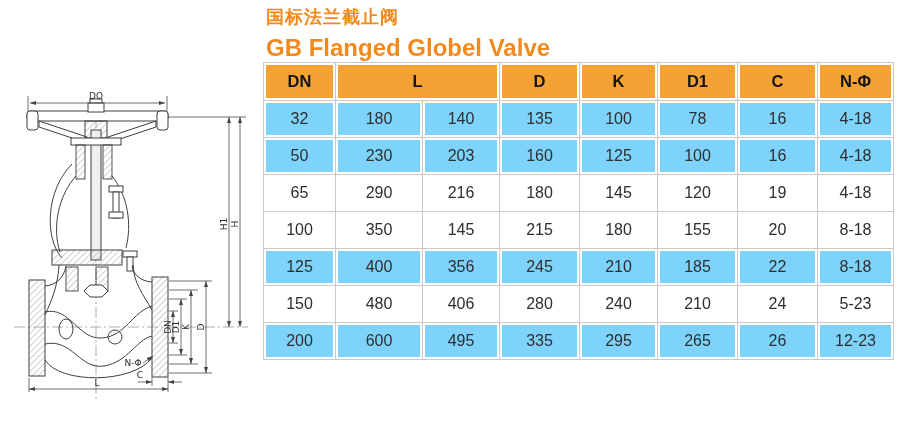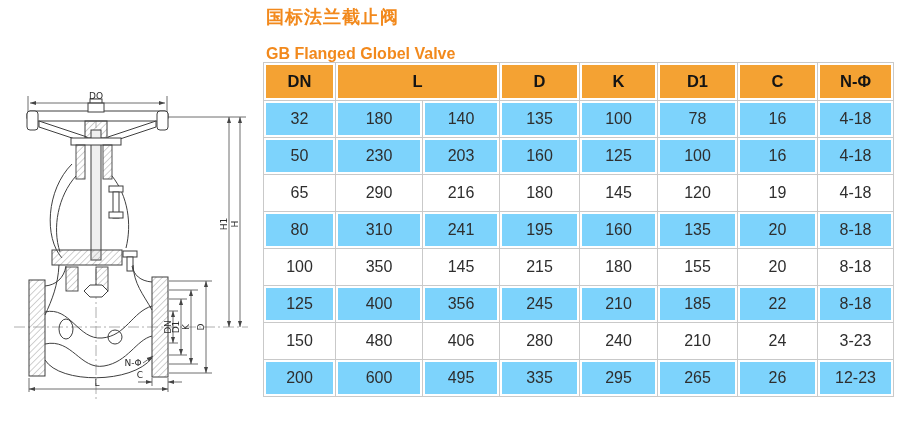--- a/index.html
+++ b/index.html
@@ -2,21 +2,21 @@
 <html><head>
 <meta charset="utf-8">
 <style>
   html,body{margin:0;padding:0}
   #stage{position:relative;width:900px;height:432px;background:#ffffff;
          font-family:"Liberation Sans","DejaVu Sans",sans-serif;overflow:hidden}
 
   
   .titles{position:absolute;left:266px;top:7px;line-height:1.15}
   .t-zh{font-size:18px;font-weight:bold;color:#f2891c;letter-spacing:1px}
-  .t-en{font-size:16px;font-weight:bold;color:#f2891c;margin-top:17px}
+  .t-en{font-size:24px;font-weight:bold;color:#f2891c;margin-top:6px}
 
   
   table.spec{position:absolute;left:263px;top:62px;width:630px;
              border-collapse:collapse;table-layout:fixed}
   .spec th,.spec td{border:1px solid #c9c9c9;box-shadow:inset 0 0 0 2px #ffffff;
              text-align:center;vertical-align:middle;padding:0;
              font-size:16px;color:#2e2e2e}
   .spec th{background:#f4a233;height:37px;font-weight:600;color:#141414;font-size:16.5px}
   .spec td{height:36px}
   .spec tr.g td{background:#7dd3fc}
@@ -193,30 +193,20 @@
       <tr class="w">
         <td>65</td>
         <td>290</td>
         <td>216</td>
         <td>180</td>
         <td>145</td>
         <td>120</td>
         <td>19</td>
         <td>4-18</td>
       </tr>
-      <tr class="g">
-        <td>80</td>
-        <td>310</td>
-        <td>241</td>
-        <td>195</td>
-        <td>160</td>
-        <td>135</td>
-        <td>20</td>
-        <td>8-18</td>
-      </tr>
       <tr class="w">
         <td>100</td>
         <td>350</td>
         <td>145</td>
         <td>215</td>
         <td>180</td>
         <td>155</td>
         <td>20</td>
         <td>8-18</td>
       </tr>
@@ -231,21 +221,21 @@
         <td>8-18</td>
       </tr>
       <tr class="w">
         <td>150</td>
         <td>480</td>
         <td>406</td>
         <td>280</td>
         <td>240</td>
         <td>210</td>
         <td>24</td>
-        <td>3-23</td>
+        <td>5-23</td>
       </tr>
       <tr class="g">
         <td>200</td>
         <td>600</td>
         <td>495</td>
         <td>335</td>
         <td>295</td>
         <td>265</td>
         <td>26</td>
         <td>12-23</td>

